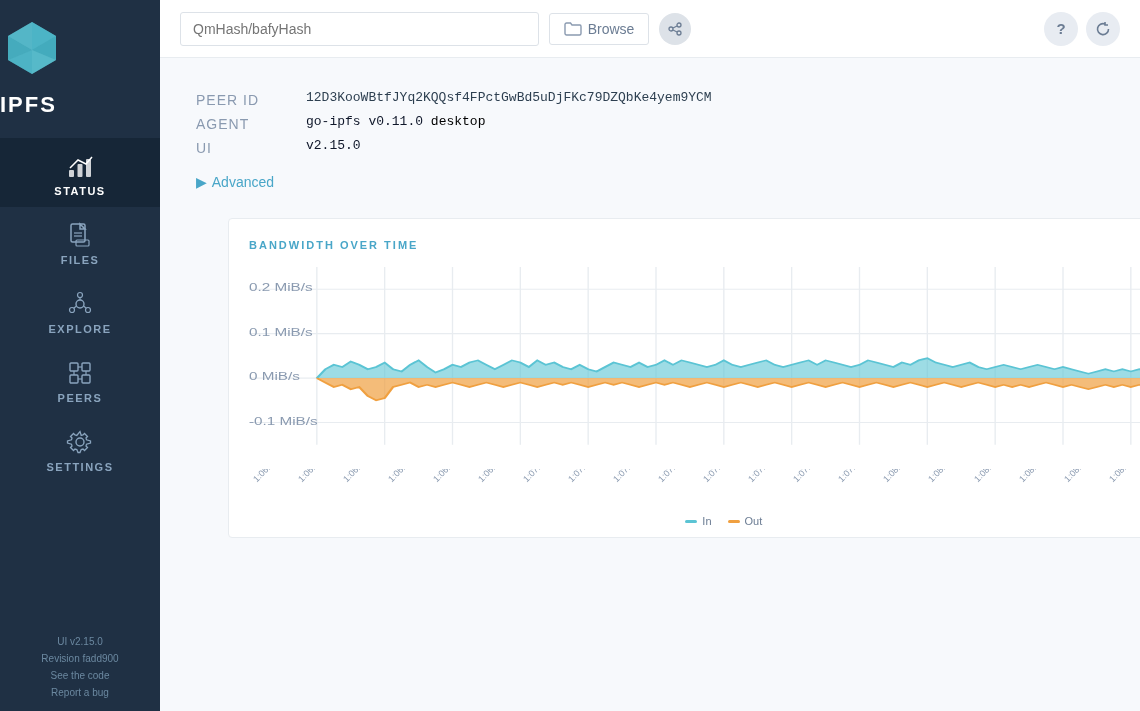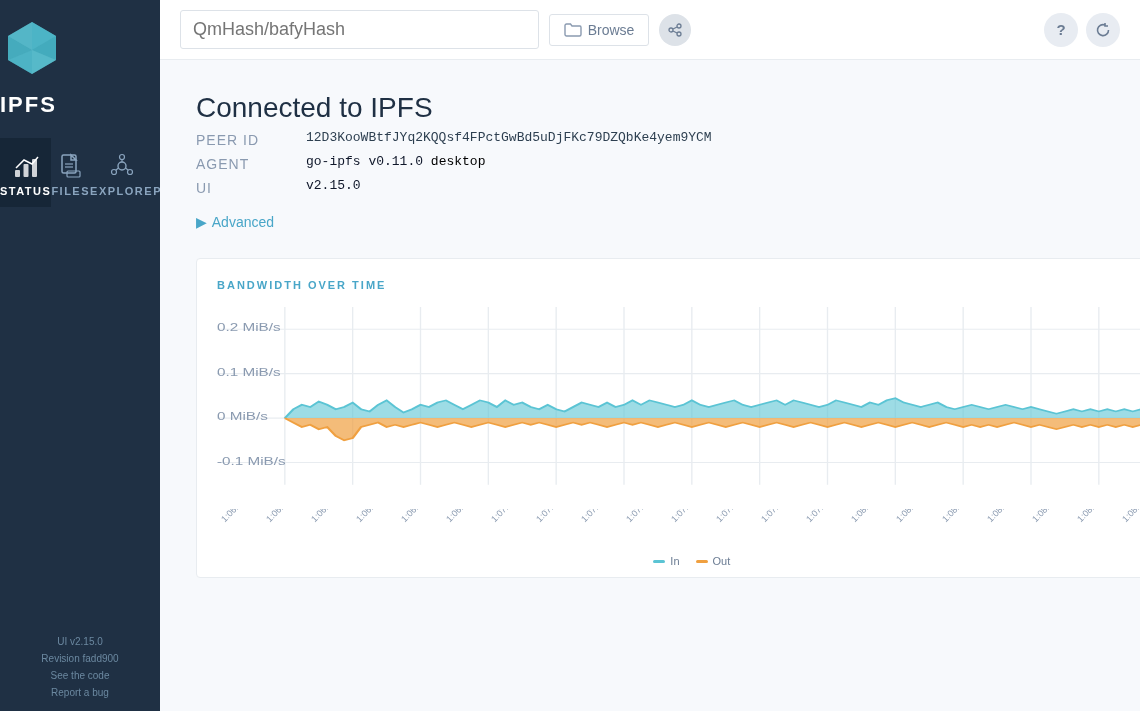--- a/index.html
+++ b/index.html
@@ -24,21 +24,21 @@
     .sidebar-title {
       font-size: 22px;
       font-weight: 700;
       color: #fff;
       letter-spacing: 2px;
       margin-bottom: 20px;
     }
     .sidebar-nav {
       width: 100%;
       display: flex;
-      flex-direction: row;
+      flex-direction: column;
       align-items: center;
     }
     .sidebar-item {
       width: 100%;
       display: flex;
       flex-direction: column;
       align-items: center;
       padding: 14px 0 10px;
       cursor: pointer;
       color: #8aa4be;
@@ -78,21 +78,21 @@
       align-items: center;
       gap: 10px;
       min-height: 58px;
     }
     .topbar-input {
       flex: 1;
       max-width: 480px;
       border: 1px solid #dde2e8;
       border-radius: 3px;
       padding: 8px 12px;
-      font-size: 18px;
+      font-size: 14px;
       color: #1d4ed8;
       outline: none;
       background: #fff;
     }
     .topbar-browse-btn {
       display: flex;
       align-items: center;
       gap: 6px;
       background: #fff;
       border: 1px solid #dde2e8;
@@ -180,20 +180,21 @@
       font-size: 14px;
       cursor: pointer;
       margin-bottom: 28px;
     }
 
     
     .charts-row {
       display: flex;
       gap: 24px;
       align-items: flex-start;
+      margin-left: 32px;
     }
     .bandwidth-section {
       flex: 1;
       background: #fff;
       border-radius: 4px;
       padding: 20px 20px 10px;
       border: 1px solid #e8ecf0;
     }
     .section-title {
       font-size: 11px;
@@ -286,20 +287,27 @@
         <rect x="4" y="16" width="8" height="8" rx="1" stroke="currentColor" stroke-width="1.4" fill="none"></rect>
         <rect x="16" y="16" width="8" height="8" rx="1" stroke="currentColor" stroke-width="1.4" fill="none"></rect>
         <line x1="12" y1="8" x2="16" y2="8" stroke="currentColor" stroke-width="1.2"></line>
         <line x1="12" y1="20" x2="16" y2="20" stroke="currentColor" stroke-width="1.2"></line>
         <line x1="8" y1="12" x2="8" y2="16" stroke="currentColor" stroke-width="1.2"></line>
         <line x1="20" y1="12" x2="20" y2="16" stroke="currentColor" stroke-width="1.2"></line>
       </svg>
       <span>PEERS</span>
     </div>
 
+    <div class="sidebar-item">
+      <svg width="28" height="28" viewBox="0 0 28 28" fill="none">
+        <circle cx="14" cy="14" r="4" stroke="currentColor" stroke-width="1.4" fill="none"></circle>
+        <path d="M14 3.5 L15.2 7.5 L17 7 L18.5 5.5 L21.5 8.5 L20 10 L20.5 11.8 L24.5 13 L24.5 15 L20.5 16.2 L20 18 L21.5 19.5 L18.5 22.5 L17 21 L15.2 21.5 L14 24.5 L12 24.5 L10.8 21.5 L9 21 L7.5 22.5 L4.5 19.5 L6 18 L5.5 16.2 L1.5 15 L1.5 13 L5.5 11.8 L6 10 L4.5 8.5 L7.5 5.5 L9 7 L10.8 7.5 Z" stroke="currentColor" stroke-width="1.3" fill="none"></path>
+      </svg>
+      <span>SETTINGS</span>
+    </div>
   </div>
 
   <div class="sidebar-footer">
     <div>UI v2.15.0</div>
     <div>Revision fadd900</div>
     <a href="#">See the code</a><br>
     <a href="#">Report a bug</a>
   </div>
 </nav>
 
@@ -329,21 +337,20 @@
         <svg width="16" height="16" viewBox="0 0 16 16" fill="none">
           <path d="M13.5 8 A5.5 5.5 0 1 1 10 3" stroke="#6b7c93" stroke-width="1.6" fill="none"></path>
           <polyline points="10,1 10,4 13,4" stroke="#6b7c93" stroke-width="1.6" fill="none"></polyline>
         </svg>
       </button>
     </div>
   </header>
 
   <main class="content">
 
-    <h1 class="page-title">Connected to IPFS</h1>
 
 
     <div class="info-table">
       <span class="info-label">PEER ID</span>
       <span class="info-value">12D3KooWBtfJYq2KQQsf4FPctGwBd5uDjFKc79DZQbKe4yem9YCM</span>
 
       <span class="info-label">AGENT</span>
       <span class="info-value">
         <a href="#" class="link">go-ipfs v0.11.0</a>
         <span class="plain"> </span><span class="plain">desktop</span>

